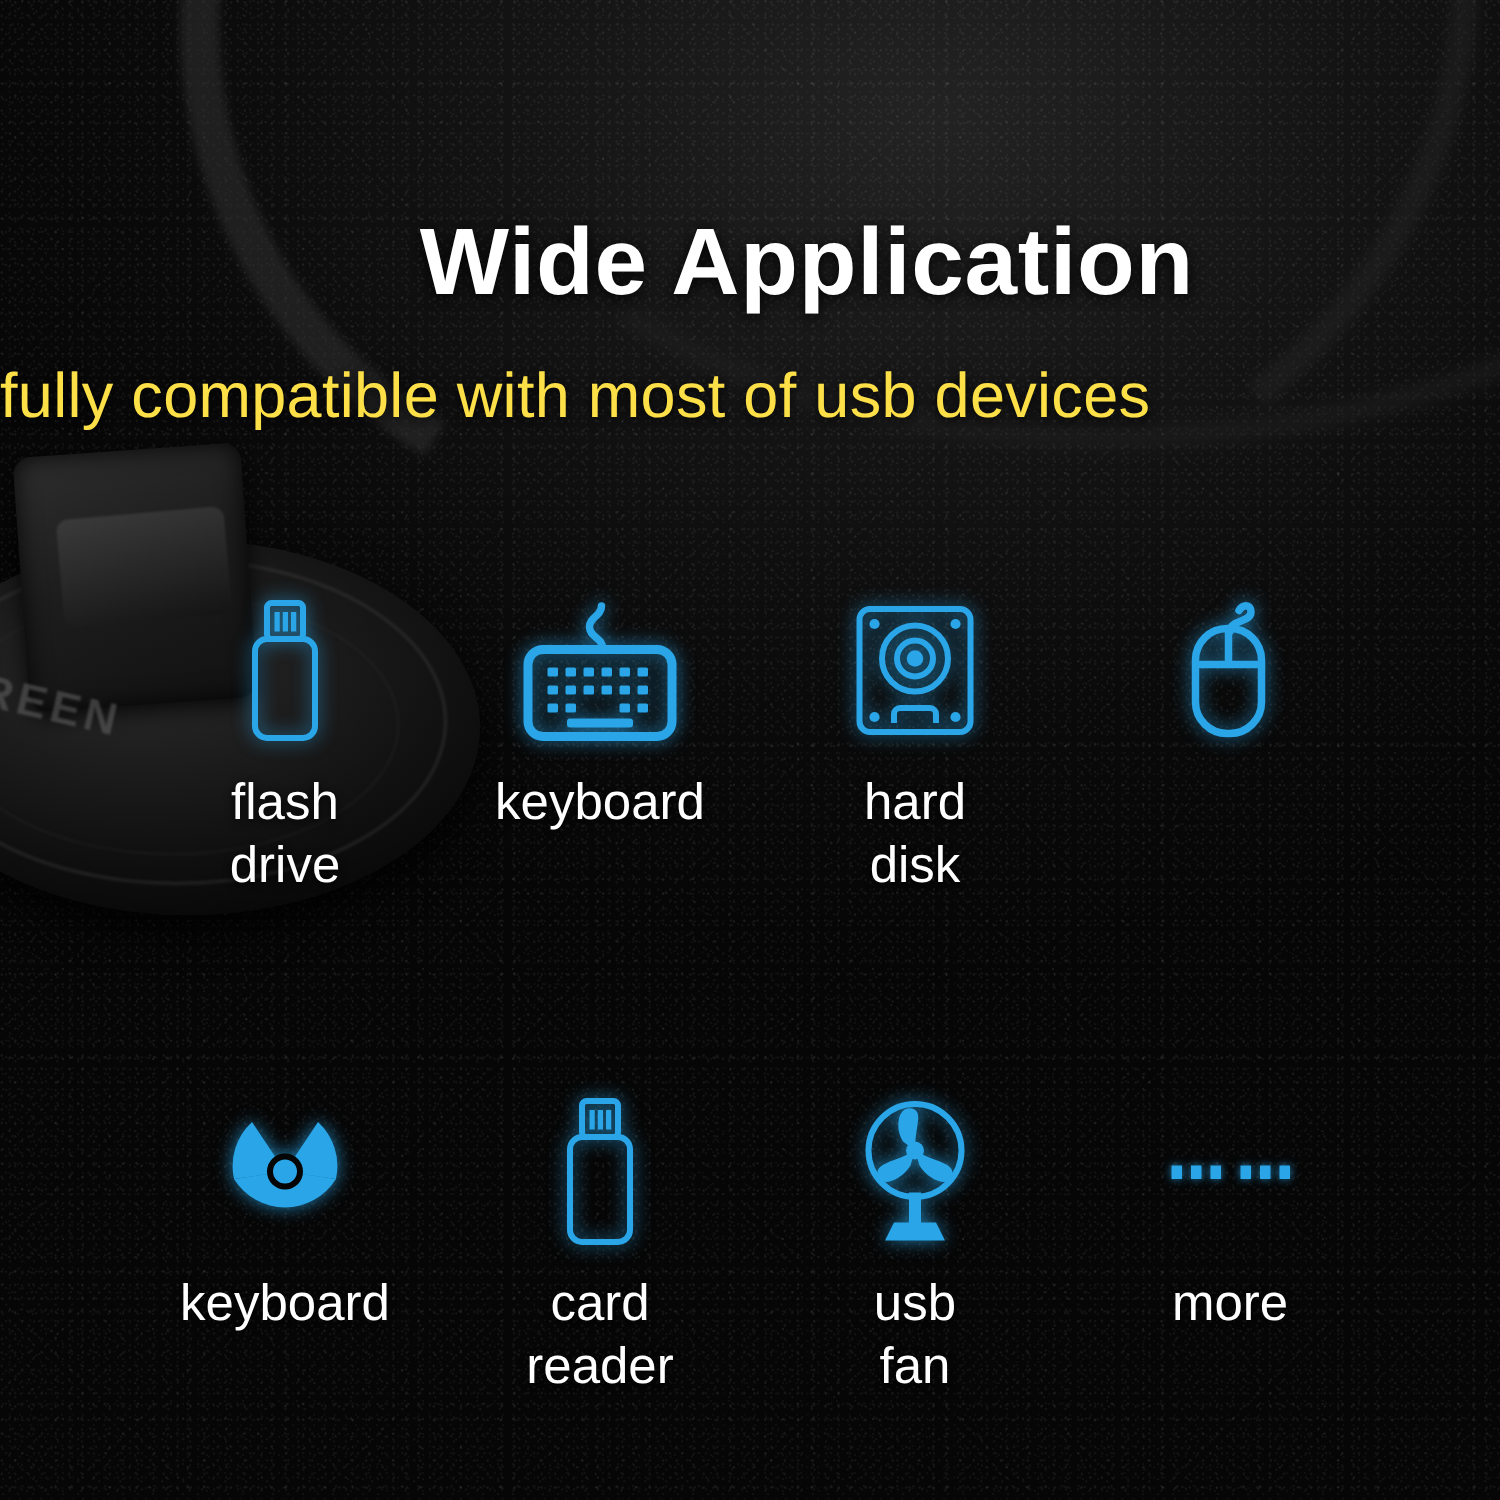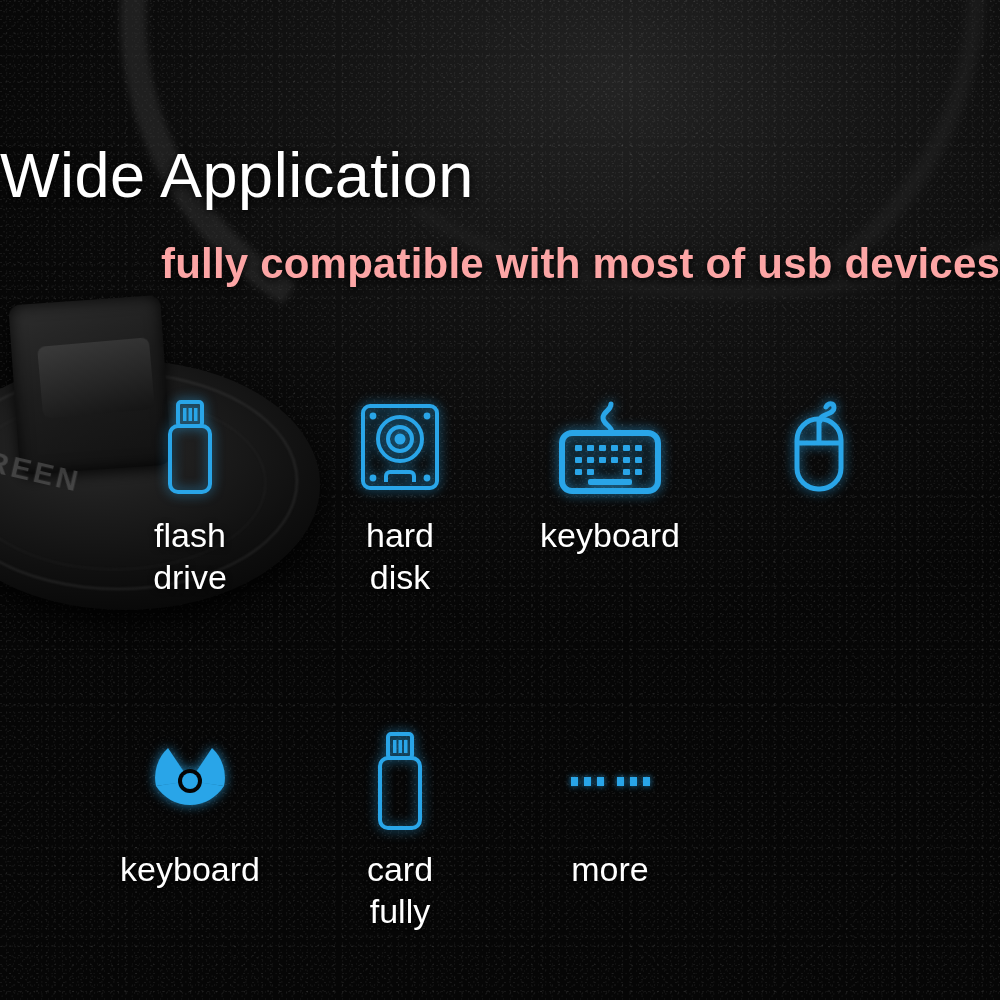--- a/index.html
+++ b/index.html
@@ -148,35 +148,35 @@
     transform: rotate(13deg);
     filter: blur(.7px);
     white-space: nowrap;
   }
 
   
   .title {
     position: absolute;
     left: 0; top: 139px;
     width: 796px;
-    text-align: left;
+    text-align: right;
     color: #ffffff;
     font-size: 63px;
-    font-weight: normal;
+    font-weight: bold;
     letter-spacing: .5px;
     text-shadow: 0 2px 10px rgba(0,0,0,.95);
   }
   .subtitle {
     position: absolute;
     left: 0; top: 240px;
     width: 1000px;
-    text-align: right;
-    color: #fca5a5;
+    text-align: left;
+    color: #fde047;
     font-size: 42px;
-    font-weight: bold;
+    font-weight: normal;
     letter-spacing: .2px;
     text-shadow: 0 2px 8px rgba(0,0,0,.95);
   }
 
   
   .grid {
     position: absolute;
     left: 85px; top: 392px;
     width: 840px;
   }
@@ -261,42 +261,20 @@
             </g>
             <g fill="#29a5e8">
               <rect x="21" y="9" width="3.5" height="13"></rect>
               <rect x="26.5" y="9" width="3.5" height="13"></rect>
               <rect x="32" y="9" width="3.5" height="13"></rect>
             </g>
           </svg>
         </div>
         <div class="label">flash
 drive</div>
-      </div>
-
-      <div class="cell">
-        <div class="icon-box">
-          <svg width="82" height="90" viewBox="0 0 82 90">
-            <g fill="none" stroke="#29a5e8" stroke-width="4">
-              <rect x="4" y="4" width="74" height="82" rx="7"></rect>
-              <circle cx="41" cy="37" r="22"></circle>
-              <circle cx="41" cy="37" r="12"></circle>
-              <path d="M27 80 v-6 a4 4 0 0 1 4 -4 h20 a4 4 0 0 1 4 4 v6"></path>
-            </g>
-            <g fill="#29a5e8">
-              <circle cx="41" cy="37" r="5.5"></circle>
-              <circle cx="14" cy="14" r="3.4"></circle>
-              <circle cx="68" cy="14" r="3.4"></circle>
-              <circle cx="14" cy="76" r="3.4"></circle>
-              <circle cx="68" cy="76" r="3.4"></circle>
-            </g>
-          </svg>
-        </div>
-        <div class="label">hard
-disk</div>
       </div>
 
       <div class="cell">
         <div class="icon-box">
           <svg width="104" height="96" viewBox="0 0 104 96">
             <path d="M54 34 C54 26 45 26 45 19 C45 12 53 12 53 5" fill="none" stroke="#29a5e8" stroke-width="5" stroke-linecap="round"></path>
             <rect x="4" y="34" width="96" height="58" rx="10" fill="none" stroke="#29a5e8" stroke-width="6"></rect>
             <g fill="#29a5e8">
               <rect x="17" y="46" width="7" height="6" rx="1"></rect>
               <rect x="29" y="46" width="7" height="6" rx="1"></rect>
@@ -316,20 +294,42 @@
               <rect x="77" y="70" width="7" height="6" rx="1"></rect>
               <rect x="30" y="80" width="44" height="6" rx="2"></rect>
             </g>
           </svg>
         </div>
         <div class="label">keyboard</div>
       </div>
 
       <div class="cell">
         <div class="icon-box">
+          <svg width="82" height="90" viewBox="0 0 82 90">
+            <g fill="none" stroke="#29a5e8" stroke-width="4">
+              <rect x="4" y="4" width="74" height="82" rx="7"></rect>
+              <circle cx="41" cy="37" r="22"></circle>
+              <circle cx="41" cy="37" r="12"></circle>
+              <path d="M27 80 v-6 a4 4 0 0 1 4 -4 h20 a4 4 0 0 1 4 4 v6"></path>
+            </g>
+            <g fill="#29a5e8">
+              <circle cx="41" cy="37" r="5.5"></circle>
+              <circle cx="14" cy="14" r="3.4"></circle>
+              <circle cx="68" cy="14" r="3.4"></circle>
+              <circle cx="14" cy="76" r="3.4"></circle>
+              <circle cx="68" cy="76" r="3.4"></circle>
+            </g>
+          </svg>
+        </div>
+        <div class="label">hard
+disk</div>
+      </div>
+
+      <div class="cell">
+        <div class="icon-box">
           <svg width="72" height="96" viewBox="0 0 72 96">
             <path d="M36 22 C36 14 50 16 50 9 C50 3 44 4 42 8" fill="none" stroke="#29a5e8" stroke-width="5" stroke-linecap="round"></path>
             <rect x="13" y="20" width="44" height="70" rx="21" fill="none" stroke="#29a5e8" stroke-width="5"></rect>
             <line x1="13" y1="44" x2="57" y2="44" stroke="#29a5e8" stroke-width="5"></line>
             <line x1="35" y1="20" x2="35" y2="44" stroke="#29a5e8" stroke-width="5"></line>
           </svg>
         </div>
       </div>
 
     </div>
@@ -362,23 +362,40 @@
               <rect x="8" y="27" width="40" height="70" rx="8"></rect>
             </g>
             <g fill="#29a5e8">
               <rect x="21" y="9" width="3.5" height="13"></rect>
               <rect x="26.5" y="9" width="3.5" height="13"></rect>
               <rect x="32" y="9" width="3.5" height="13"></rect>
             </g>
           </svg>
         </div>
         <div class="label">card
-fully</div>
-      </div>
-
+reader</div>
+      </div>
+
+      <div class="cell">
+        <div class="icon-box">
+          <svg width="84" height="100" viewBox="0 0 84 100">
+            <circle cx="42" cy="36" r="31" fill="none" stroke="#29a5e8" stroke-width="4"></circle>
+            <g fill="#29a5e8">
+              <path d="M42 36 C42 20 48 10 40 8 C31 6 28 20 34 30 Z"></path>
+              <path d="M42 36 C56 44 68 44 67 52 C66 61 52 57 45 46 Z"></path>
+              <path d="M42 36 C28 44 16 44 17 52 C18 61 32 57 39 46 Z"></path>
+              <circle cx="42" cy="36" r="6"></circle>
+              <rect x="38" y="64" width="8" height="22"></rect>
+              <path d="M22 96 L28 84 L56 84 L62 96 Z"></path>
+            </g>
+          </svg>
+        </div>
+        <div class="label">usb
+fan</div>
+      </div>
 
       <div class="cell">
         <div class="icon-box">
           <div class="more-dots">
             <div class="dot-group">
               <span class="dot"></span>
               <span class="dot"></span>
               <span class="dot"></span>
             </div>
             <div class="dot-group">

